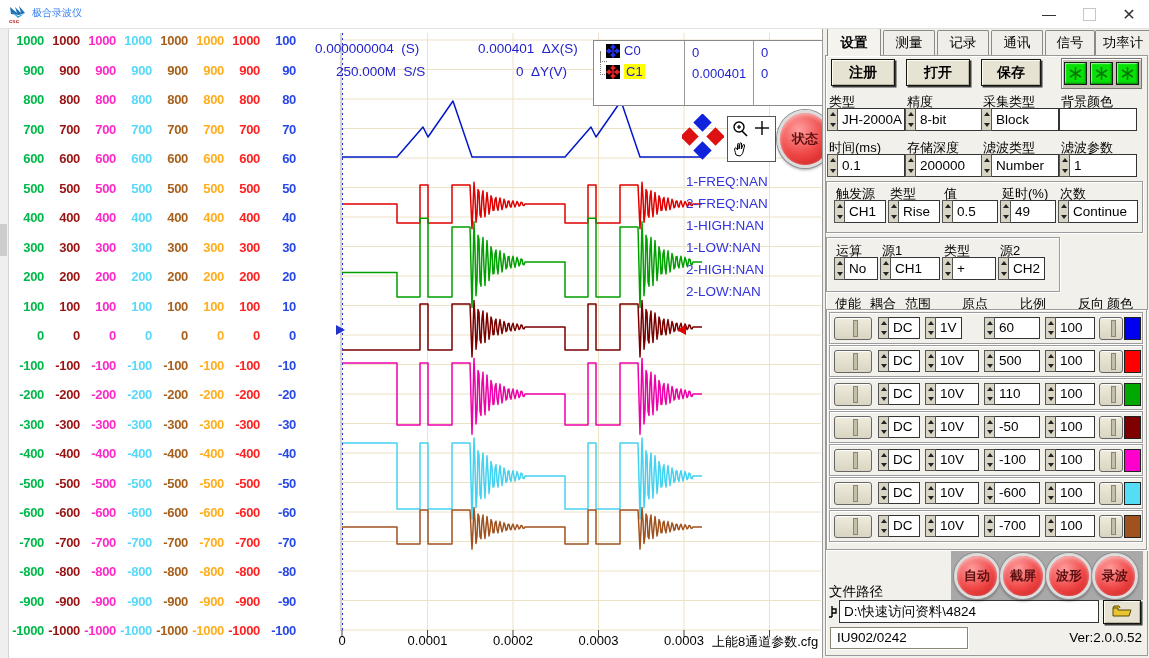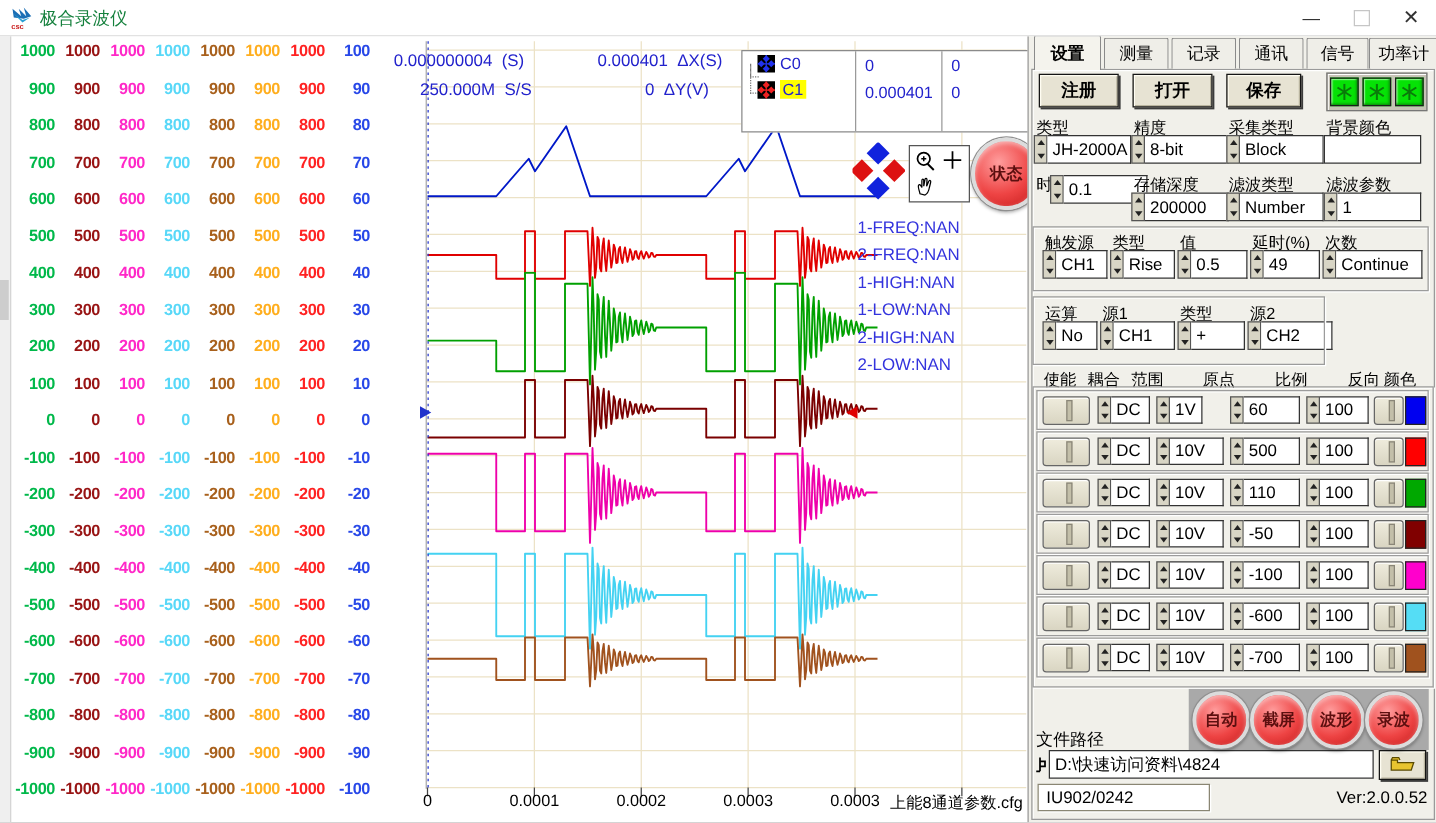--- a/index.html
+++ b/index.html
@@ -1,21 +1,21 @@
 <!DOCTYPE html>
 <html><head>
 <meta charset="utf-8">
 <style>
   html,body{margin:0;padding:0;background:#dedede;}
   #app{position:relative;width:1149px;height:658px;background:#ffffff;overflow:hidden;
        font-family:"Liberation Sans","DejaVu Sans",sans-serif;outline:1px solid #8a8a8a;}
   .abs{position:absolute;}
   
   #titlebar{position:absolute;left:0;top:0;width:1149px;height:28px;background:#fff;border-bottom:1px solid #e2e2e2;z-index:6;}
-  #title-text{position:absolute;left:32px;top:6px;font-size:14px;color:#15803d;}
+  #title-text{position:absolute;left:32px;top:6px;font-size:10px;color:#3b82f6;}
   #win-controls{position:absolute;right:0;top:0;height:28px;display:flex;z-index:7;}
   .winbtn{width:40px;height:28px;display:flex;align-items:center;justify-content:center;font-size:14px;color:#333;}
   .winbtn.dis{color:#c2c2c2;}
   
   #left-scroll{position:absolute;left:0;top:28px;width:8px;height:630px;background:#efefef;border-right:1px solid #d5d5d5;z-index:2;}
   #left-thumb{position:absolute;left:0;top:196px;width:7px;height:32px;background:#cdcdcd;}
   
   #scale{position:absolute;left:8px;top:33px;width:296px;height:612px;z-index:2;}
   .scale-row{position:absolute;left:0;width:296px;height:15px;display:flex;}
   .scale-cell{width:36px;text-align:right;font-size:13px;font-weight:600;line-height:15px;letter-spacing:-0.3px;}
@@ -520,21 +520,21 @@
             <div class="arr-up"></div>
             <div class="arr-dn"></div>
           </div>
           <div class="fbox">Block</div>
         </div>
         <div class="flabel" style="left: 238px; top: 65px;">背景颜色</div>
         <div class="spinfield" style="left: 236px; top: 80px; width: 78px;">
           <div class="fbox nospin"></div>
         </div>
         <div class="flabel" style="left: 6px; top: 111px;">时间(ms)</div>
-        <div class="spinfield" style="left: 4px; top: 112px; width: 78px; padding-left: 13px;">
+        <div class="spinfield" style="left: 4px; top: 126px; width: 78px;">
           <div class="spin">
             <div class="arr-up"></div>
             <div class="arr-dn"></div>
           </div>
           <div class="fbox">0.1</div>
         </div>
         <div class="flabel" style="left: 84px; top: 111px;">存储深度</div>
         <div class="spinfield" style="left: 82px; top: 126px; width: 78px;">
           <div class="spin">
             <div class="arr-up"></div>
@@ -616,21 +616,21 @@
         </div>
         <div class="flabel" style="left: 121px; top: 214px;">类型</div>
         <div class="spinfield" style="left: 119px; top: 229px; width: 54px;">
           <div class="spin">
             <div class="arr-up"></div>
             <div class="arr-dn"></div>
           </div>
           <div class="fbox">+</div>
         </div>
         <div class="flabel" style="left: 177px; top: 214px;">源2</div>
-        <div class="spinfield" style="left: 175px; top: 229px; width: 68px;">
+        <div class="spinfield" style="left: 175px; top: 229px; width: 47px;">
           <div class="spin">
             <div class="arr-up"></div>
             <div class="arr-dn"></div>
           </div>
           <div class="fbox">CH2</div>
         </div>
         <div class="flabel" style="left: 12px; top: 267px;">使能</div>
         <div class="flabel" style="left: 47px; top: 267px;">耦合</div>
         <div class="flabel" style="left: 82px; top: 267px;">范围</div>
         <div class="flabel" style="left: 139px; top: 267px;">原点</div>

